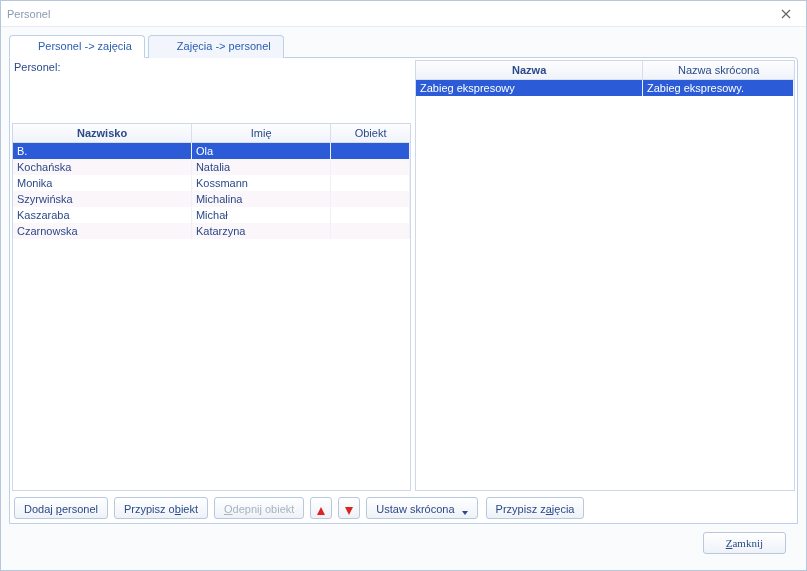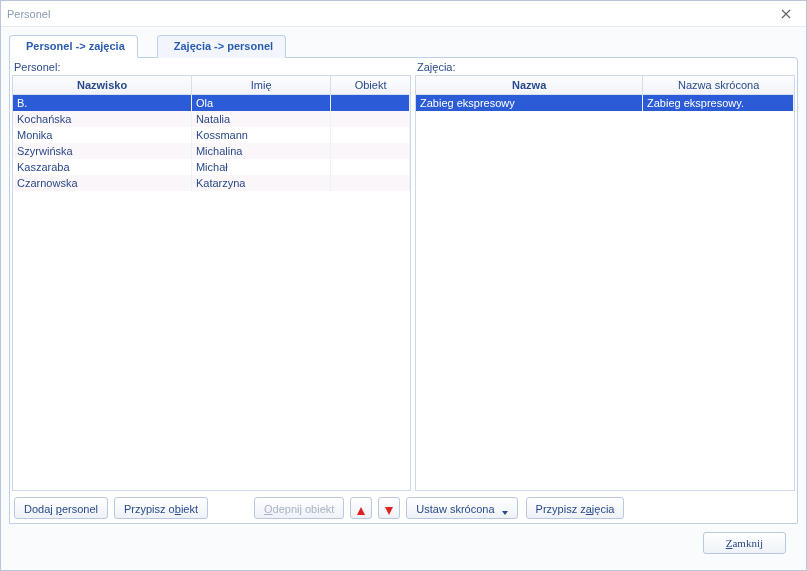--- a/index.html
+++ b/index.html
@@ -43,26 +43,25 @@
   .tabs-strip {
     display: flex;
     position: relative;
     z-index: 2;
     margin-bottom: -1px;
   }
   .tab {
     border: 1px solid #bcd0ea;
     border-bottom: none;
     background: #f2f6fc;
-    padding: 4px 12px 5px 16px;
-    margin-right: 19px;
+    padding: 4px 12px 5px 28px;
+    margin-right: 3px;
     border-radius: 4px 4px 0 0;
     color: #2a5db0;
     cursor: default;
-    font-weight: bold;
   }
   .tab.active {
     background: #fff;
     border-bottom: 1px solid #fff;
   }
   .tab-panel {
     flex: 1;
     border: 1px solid #bcd0ea;
     background: #fff;
     border-radius: 0 4px 0 0;
@@ -74,21 +73,21 @@
     flex: 1;
     display: flex;
     gap: 4px;
     min-height: 0;
   }
   .pane {
     display: flex;
     flex-direction: column;
     min-width: 0;
   }
-  .pane.left { flex: 1.05; }
+  .pane.left { flex: 1.05; gap: 48px; }
   .pane.right { flex: 1; }
 
   .pane-label {
     font-size: 11px;
     color: #2a4a8a;
     padding: 1px 2px 2px 2px;
   }
   .grid {
     flex: 1;
     border: 1px solid #cdd9ea;
@@ -144,21 +143,21 @@
     padding: 3px 9px;
     color: #2a4a8a;
     font-family: inherit;
     font-size: 11px;
     cursor: default;
     display: inline-flex;
     align-items: flex-end;
     gap: 4px;
     min-height: 22px;
   }
-  .btn.disabled { color: #a8b2c2; margin-left: 40px; }
+  .btn.disabled { color: #a8b2c2; }
   .btn.icon { padding: 3px 6px; }
   .arrow-up, .arrow-down {
     width: 0; height: 0;
     border-left: 4px solid transparent;
     border-right: 4px solid transparent;
   }
   .arrow-up { border-bottom: 8px solid #d22; }
   .arrow-down { border-top: 8px solid #d22; }
   .chev {
     width: 0; height: 0;
@@ -255,21 +254,20 @@
                       <td>Katarzyna</td>
                       <td></td>
                     </tr>
                   </tbody>
               </table>
             </div>
           </div>
         </div>
 
         <div class="pane right">
-          <div class="pane-label">Zajęcia:</div>
           <div class="grid">
             <table>
               <colgroup>
                   <col style="width:60%">
                   <col style="width:40%">
                 </colgroup>
               <thead>
                 <tr>
                   <th>Nazwa</th>
                   <th>Nazwa skrócona</th>

